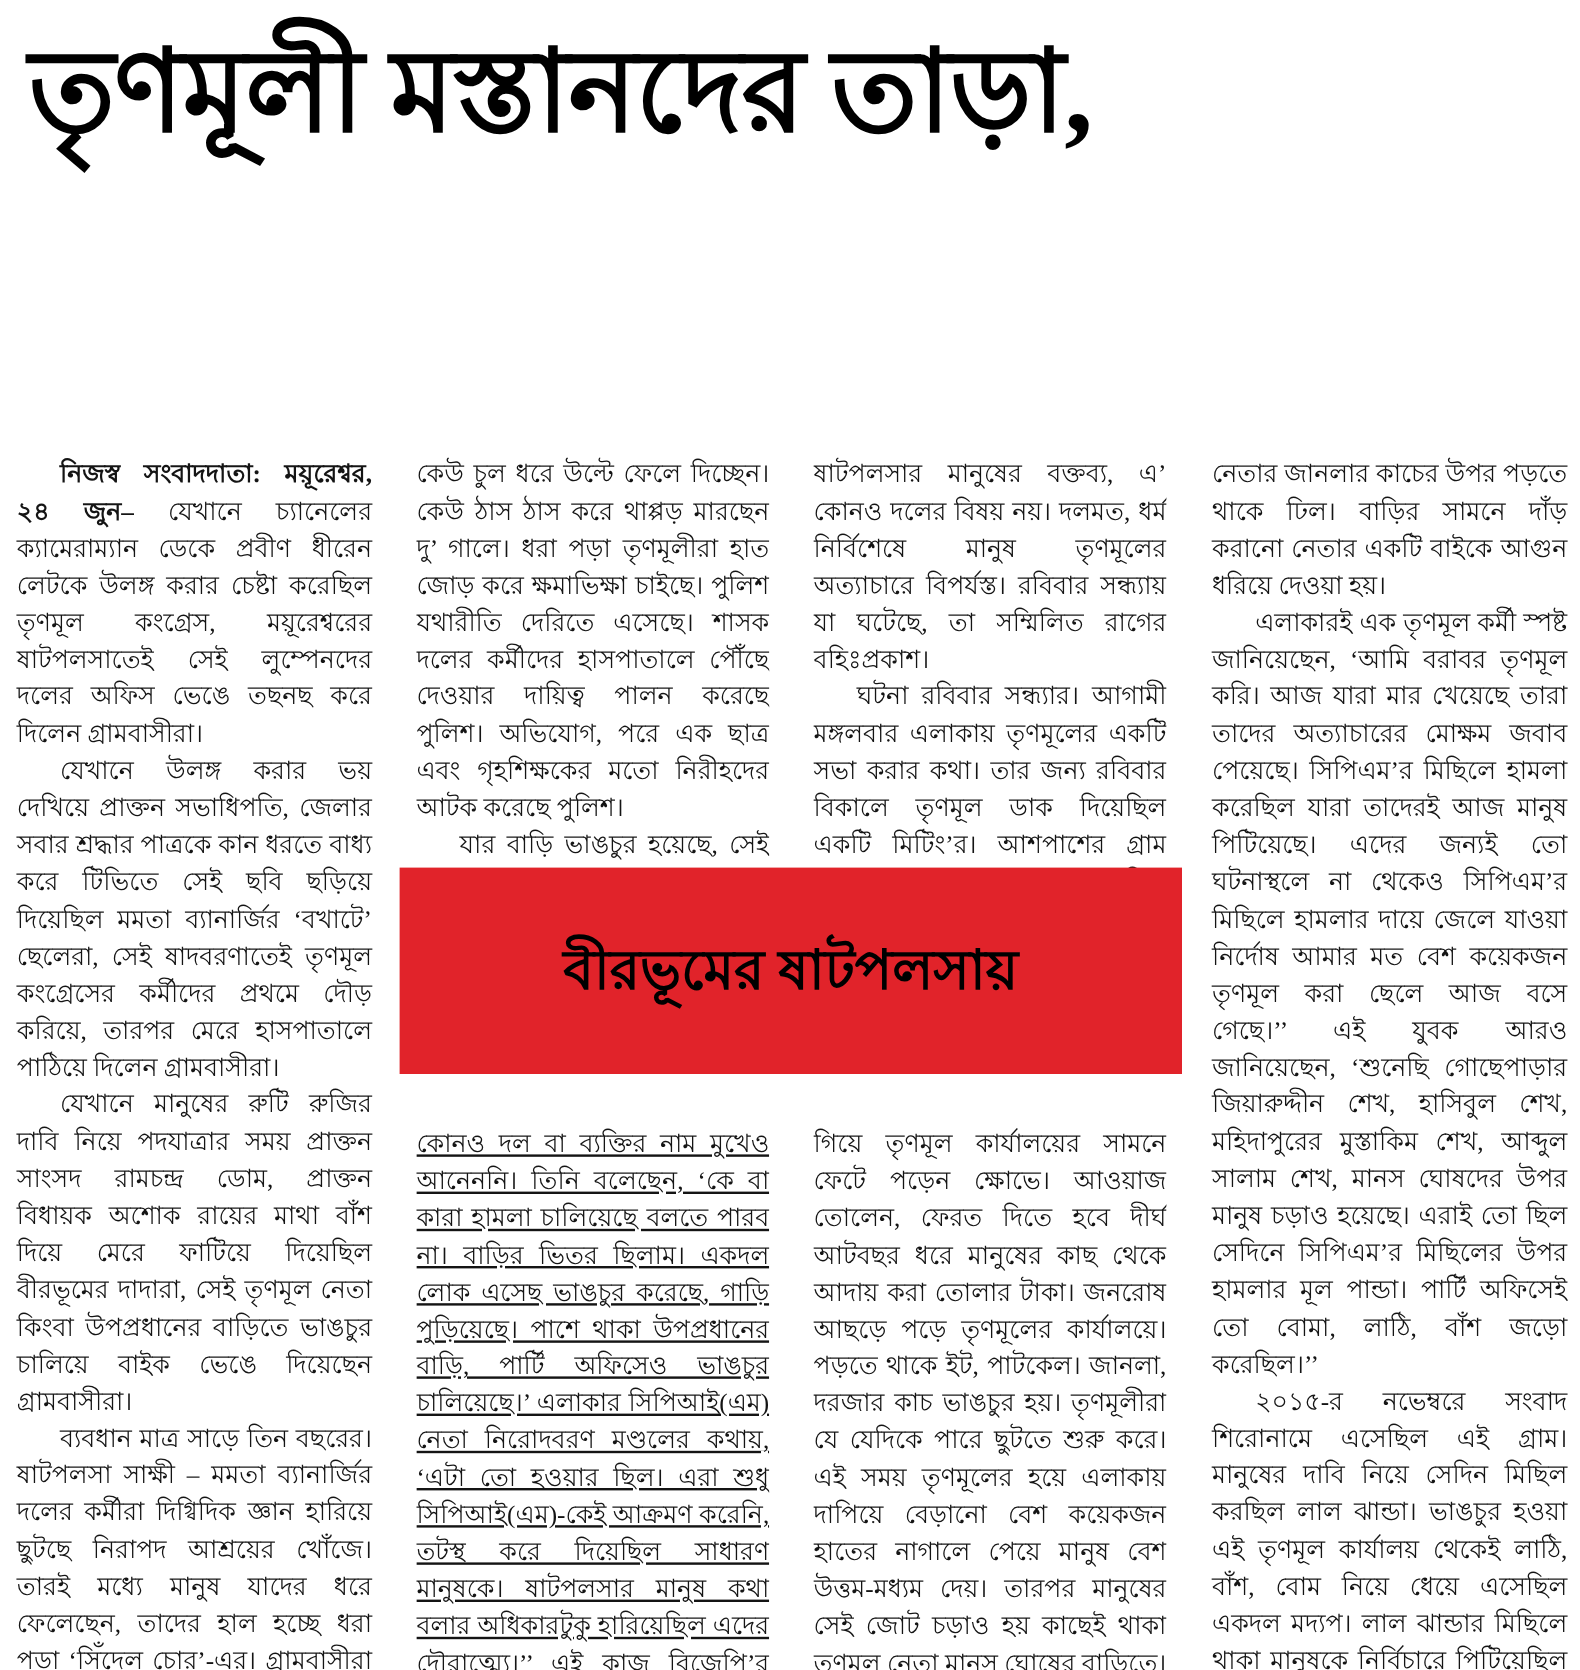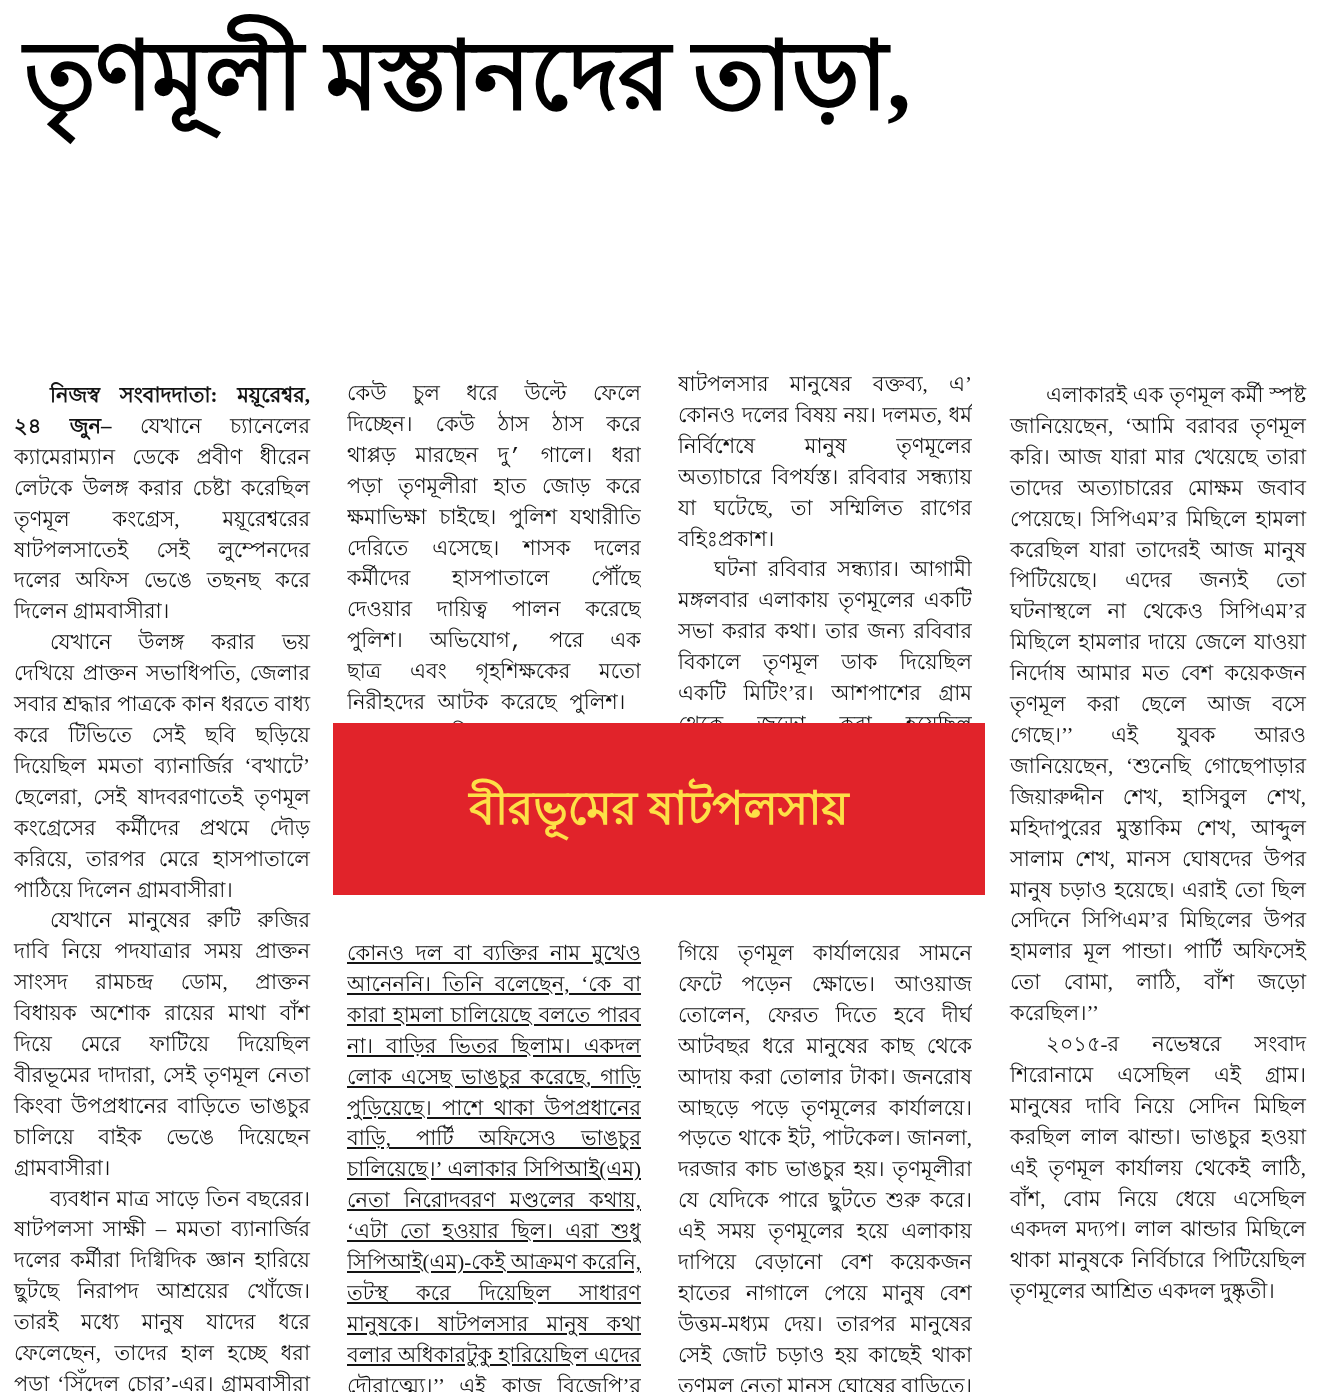--- a/index.html
+++ b/index.html
@@ -38,35 +38,35 @@
     font-size: 21px;
     line-height: 30.9px;
     text-align: justify;
     text-justify: inter-word;
     margin-top: 35px;
   }
   .col p { margin: 0; padding: 0; }
   .col p.indent { text-indent: 36px; }
   .col p.cont { text-indent: 0; }
   .col-1 { left: 14px;  height: 1047px; }
-  .col-2-top { left: 347px; top: 345px; width: 294px; height: 372px; overflow: hidden; font-family: Liberation Mono, monospace; }
+  .col-2-top { left: 347px; top: 345px; width: 294px; height: 372px; overflow: hidden; }
   .col-2-bottom { left: 347px; top: 903px; width: 294px; height: 489px; overflow: hidden; text-decoration: underline; }
-  .col-3-top { left: 678px; top: 334px; width: 294px; height: 372px; overflow: hidden; }
+  .col-3-top { left: 678px; top: 345px; width: 294px; height: 372px; overflow: hidden; }
   .col-3-bottom { left: 678px; top: 903px; width: 294px; height: 489px; overflow: hidden; }
   .col-4 { left: 1010px; width: 296px; height: 1047px; }
   .dateline { font-weight: bold; }
   
   .red-box {
     position: absolute;
     left: 333px;
     top: 723px;
     width: 652px;
     height: 172px;
     background: #e1232a;
-    color: #fde047;
+    color: #000000;
     font-weight: bold;
     font-size: 46px;
     line-height: 66px;
     text-align: center;
     display: flex;
     flex-direction: column;
     justify-content: center;
   }
 </style>
 </head>
@@ -97,20 +97,21 @@
   <div class="col col-3-top">
     <p class="para cont">ষাটপলসার মানুষের বক্তব্য, এ’ কোনও দলের বিষয় নয়। দলমত, ধর্ম নির্বিশেষে মানুষ তৃণমূলের অত্যাচারে বিপর্যস্ত। রবিবার সন্ধ্যায় যা ঘটেছে, তা সম্মিলিত রাগের বহিঃপ্রকাশ।</p>
     <p class="para indent">ঘটনা রবিবার সন্ধ্যার। আগামী মঙ্গলবার এলাকায় তৃণমূলের একটি সভা করার কথা। তার জন্য রবিবার বিকালে তৃণমূল ডাক দিয়েছিল একটি মিটিং’র। আশপাশের গ্রাম থেকে জড়ো করা হয়েছিল তৃণমূলীদের। এই সময় এলাকার মানুষ দলবেঁধে</p>
   </div>
 
   <div class="col col-3-bottom">
     <p class="para cont">গিয়ে তৃণমূল কার্যালয়ের সামনে ফেটে পড়েন ক্ষোভে। আওয়াজ তোলেন, ফেরত দিতে হবে দীর্ঘ আটবছর ধরে মানুষের কাছ থেকে আদায় করা তোলার টাকা। জনরোষ আছড়ে পড়ে তৃণমূলের কার্যালয়ে। পড়তে থাকে ইট, পাটকেল। জানলা, দরজার কাচ ভাঙচুর হয়। তৃণমূলীরা যে যেদিকে পারে ছুটতে শুরু করে। এই সময় তৃণমূলের হয়ে এলাকায় দাপিয়ে বেড়ানো বেশ কয়েকজন হাতের নাগালে পেয়ে মানুষ বেশ উত্তম-মধ্যম দেয়। তারপর মানুষের সেই জোট চড়াও হয় কাছেই থাকা তৃণমূল নেতা মানস ঘোষের বাড়িতে। তৃণমূল করে পেল্লায় তিনতলা বাড়ি বানানো এই</p>
   </div>
 
   <div class="col col-4">
+    <p class="para cont">নেতার জানলার কাচের উপর পড়তে থাকে ঢিল। বাড়ির সামনে দাঁড় করানো নেতার একটি বাইকে আগুন ধরিয়ে দেওয়া হয়।</p>
     <p class="para indent">এলাকারই এক তৃণমূল কর্মী স্পষ্ট জানিয়েছেন, ‘আমি বরাবর তৃণমূল করি। আজ যারা মার খেয়েছে তারা তাদের অত্যাচারের মোক্ষম জবাব পেয়েছে। সিপিএম’র মিছিলে হামলা করেছিল যারা তাদেরই আজ মানুষ পিটিয়েছে। এদের জন্যই তো ঘটনাস্থলে না থেকেও সিপিএম’র মিছিলে হামলার দায়ে জেলে যাওয়া নির্দোষ আমার মত বেশ কয়েকজন তৃণমূল করা ছেলে আজ বসে গেছে।’’ এই যুবক আরও জানিয়েছেন, ‘শুনেছি গোছেপাড়ার জিয়ারুদ্দীন শেখ, হাসিবুল শেখ, মহিদাপুরের মুস্তাকিম শেখ, আব্দুল সালাম শেখ, মানস ঘোষদের উপর মানুষ চড়াও হয়েছে। এরাই তো ছিল সেদিনে সিপিএম’র মিছিলের উপর হামলার মূল পান্ডা। পার্টি অফিসেই তো বোমা, লাঠি, বাঁশ জড়ো করেছিল।’’</p>
     <p class="para indent">২০১৫-র নভেম্বরে সংবাদ শিরোনামে এসেছিল এই গ্রাম। মানুষের দাবি নিয়ে সেদিন মিছিল করছিল লাল ঝান্ডা। ভাঙচুর হওয়া এই তৃণমূল কার্যালয় থেকেই লাঠি, বাঁশ, বোম নিয়ে ধেয়ে এসেছিল একদল মদ্যপ। লাল ঝান্ডার মিছিলে থাকা মানুষকে নির্বিচারে পিটিয়েছিল তৃণমূলের আশ্রিত একদল দুষ্কৃতী।</p>
   </div>
 
   <aside class="red-box">
     <div>বীরভূমের ষাটপলসায়</div>
   </aside>
 
 </div>
 

